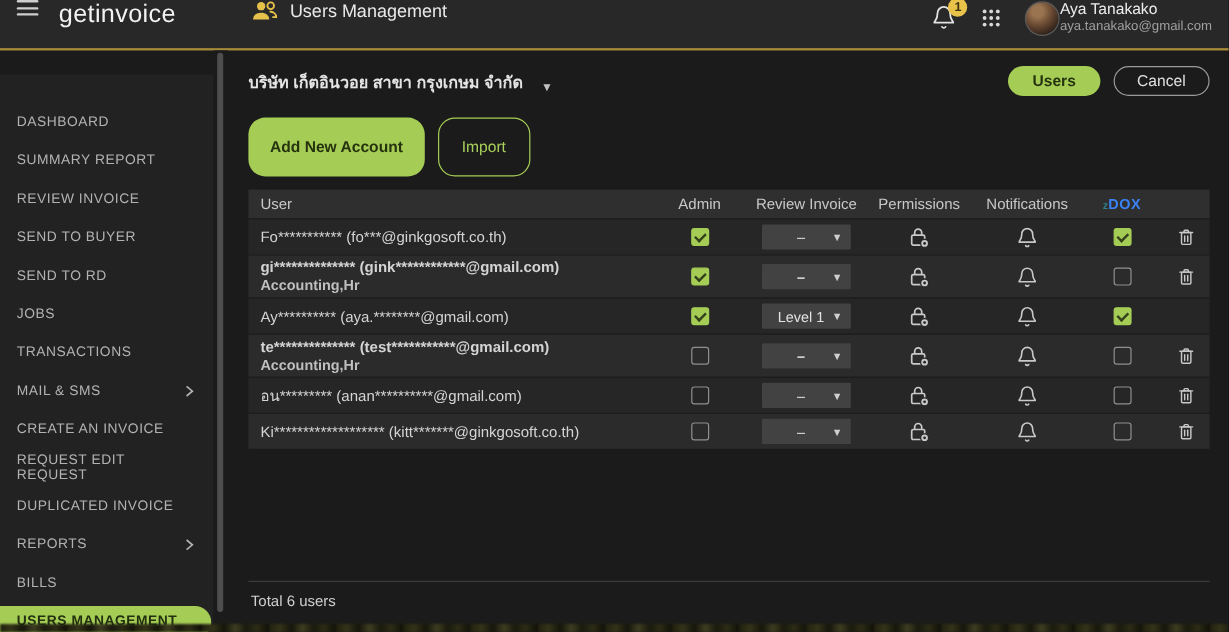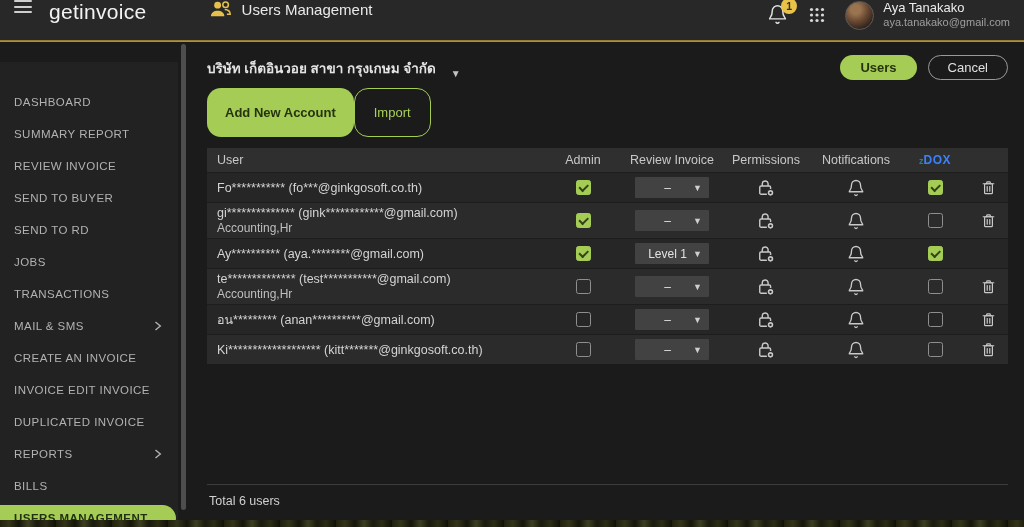--- a/index.html
+++ b/index.html
@@ -15,21 +15,21 @@
   .hamburger span { height:2px; background:#cfcfcf; border-radius:1px; }
   .logo { margin-left:17px; font-size:21px; color:#f2f2f2; letter-spacing:.3px; font-weight:500; }
   .title-group { margin-left:62px; display:flex; align-items:center; gap:10px; }
   .page-title { font-size:15px; color:#e9e9e9; }
   .header-right { margin-left:auto; display:flex; align-items:center; gap:20px; margin-right:14px; }
   .bell-wrap { position:relative; width:22px; height:22px; cursor:pointer; }
   .badge { position:absolute; top:-6px; right:-8px; min-width:16px; height:16px; border-radius:8px;
     background:#e9c24a; color:#39300f; font-size:10.5px; font-weight:700;
     display:flex; align-items:center; justify-content:center; padding:0 3px; }
   .grid-icon { cursor:pointer; display:flex; }
-  .user-chip { display:flex; align-items:center; gap:9px; cursor:pointer; }
+  .user-chip { display:flex; align-items:center; cursor:pointer; }
   .avatar { width:29px; height:29px; border-radius:50%;
     background:radial-gradient(circle at 36% 28%, #9a7450 0 18%, #6a4a33 45%, #2e211a 78%);
     border:1px solid #5a5a5a; }
   .user-name { font-size:13px; color:#ececec; line-height:1.25; }
   .user-email { font-size:11px; color:#9f9f9f; line-height:1.25; }
   .gold-line { height:2px; background:linear-gradient(#8a7430,#b99b42); }
   
   .body-wrap { display:flex; height:478px; }
   .sidebar { width:178px; background:#222222; display:flex; flex-direction:column; padding-top:24px;margin-top:20px; }
   .side-nav { display:flex; flex-direction:column; }
@@ -47,42 +47,42 @@
     background:#4e4e4e; border-radius:3px; }
   
   .content { flex:1; display:flex; flex-direction:column; padding:13px 16px 0 17px; min-width:0; }
   .content-top { display:flex; align-items:center; }
   .company { color:#e4e4e4; font-size:13.5px; font-weight:700; display:flex; align-items:flex-end; gap:15px; cursor:pointer; }
   .caret-glyph { font-size:10px; color:#c2c2c2; }
   .top-btns { margin-left:auto; display:flex; gap:11px; }
   .btn { border-radius:14px; font-size:13px; cursor:pointer; display:flex; align-items:center; justify-content:center; border:none; font-family:inherit; }
   .btn-save { background:#a5cd55; color:#26330f; font-weight:700; padding:5px 20px; }
   .btn-cancel { background:transparent; border:1px solid #9a9a9a; color:#e0e0e0; padding:4px 19px; }
-  .content-actions { margin-top:8px; display:flex; }
+  .content-actions { margin-top:18px; display:flex; gap:11px; }
   .btn-add { background:#a5cd55; color:#26330f; font-weight:700; padding:6px 18px; font-size:13px; }
   .btn-import { background:transparent; border:1px solid #a5cd55; color:#a9d05b; padding:16px 19px; font-size:13px; }
   
   .table { margin-top:11px; }
   .thead { display:flex; align-items:center; background:#2f2f2f; height:24px;
     color:#c8c8c8; font-size:12.5px; }
   .col-user { flex:1; padding-left:10px; min-width:0; }
   .col-admin { width:78px; display:flex; justify-content:center; }
   .col-review { width:100px; display:flex; justify-content:center; }
   .col-perm { width:88px; display:flex; justify-content:center; }
   .col-notif { width:92px; display:flex; justify-content:center; }
   .col-zdox { width:66px; display:flex; justify-content:center; }
   .col-del { width:40px; display:flex; justify-content:center; }
   .zdox-z { color:#2e7f8a; font-size:9px; font-weight:700; }
   .zdox-dox { color:#3b82f6; font-size:12px; font-weight:700; letter-spacing:.5px; }
   .trow { display:flex; align-items:center; min-height:30px; background:#262626;
     font-size:12.5px; color:#d4d4d4; border-top:1px solid #1d1d1d; }
   .trow:nth-child(even) { background:#2b2b2b; }
   .trow .user-text { white-space:nowrap; overflow:hidden; text-overflow:ellipsis; }
   .trow .user-tags { font-size:12px; color:#bfbfbf; margin-top:1px; }
-  .trow.two-line { padding:3px 0; }
+  .trow.two-line { padding:3px 0;font-weight:bold; }
   .checkbox { width:15px; height:15px; border:1.5px solid #8f8f8f; border-radius:2.5px;
     background:transparent; cursor:pointer; position:relative; }
   .checkbox.checked { background:#a5cd55; border-color:#a5cd55; }
   .checkbox.checked::after { content:""; position:absolute; left:2.5px; top:3px;
     width:7px; height:3.5px; border-left:2px solid #33421a; border-bottom:2px solid #33421a;
     transform:rotate(-45deg); }
   .select { width:74px; height:21px; background:#424242; display:flex; align-items:center;
     padding:0 7px; cursor:pointer; border-radius:1px; }
   .sel-val { flex:1; text-align:center; font-size:12px; color:#e2e2e2; }
   .sel-caret { font-size:9px; color:#cfcfcf; }
@@ -184,21 +184,21 @@
     <span class="side-label">MAIL &amp; SMS</span>
     <svg class="chev" width="8" height="10" viewBox="0 0 8 10">
       <polyline points="1.5,1 6.3,5 1.5,9" fill="none" stroke="#b2b2b2" stroke-width="1.4"></polyline>
     </svg>
   </div>
           <div class="side-item">
     <span class="side-label">CREATE AN INVOICE</span>
 
   </div>
           <div class="side-item">
-    <span class="side-label">INVOICE EDIT INVOICE</span>
+    <span class="side-label">REQUEST EDIT REQUEST</span>
 
   </div>
           <div class="side-item">
     <span class="side-label">DUPLICATED INVOICE</span>
 
   </div>
           <div class="side-item">
     <span class="side-label">REPORTS</span>
     <svg class="chev" width="8" height="10" viewBox="0 0 8 10">
       <polyline points="1.5,1 6.3,5 1.5,9" fill="none" stroke="#b2b2b2" stroke-width="1.4"></polyline>

